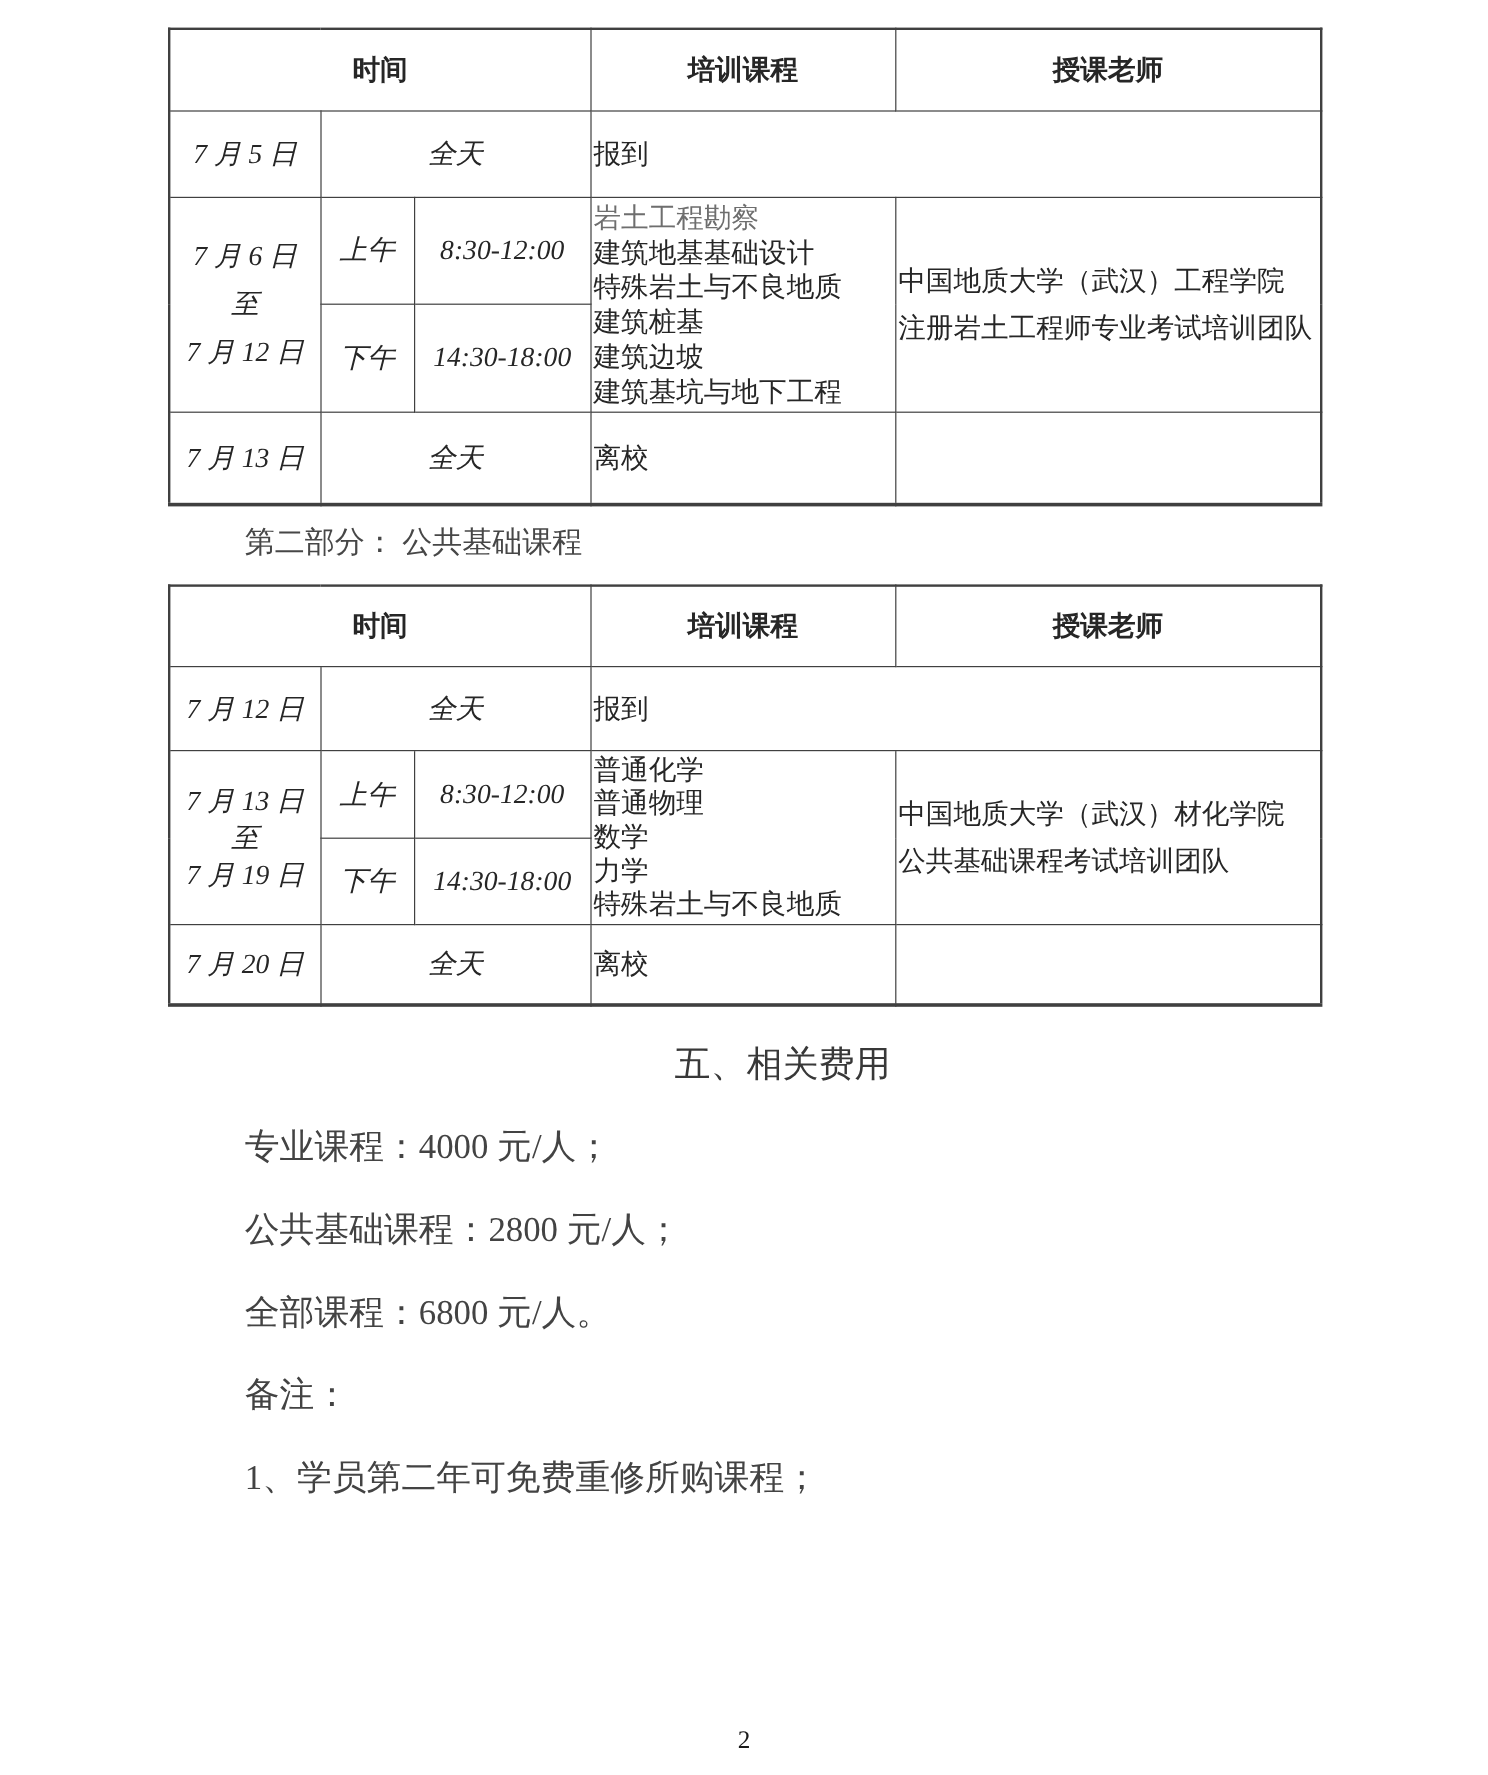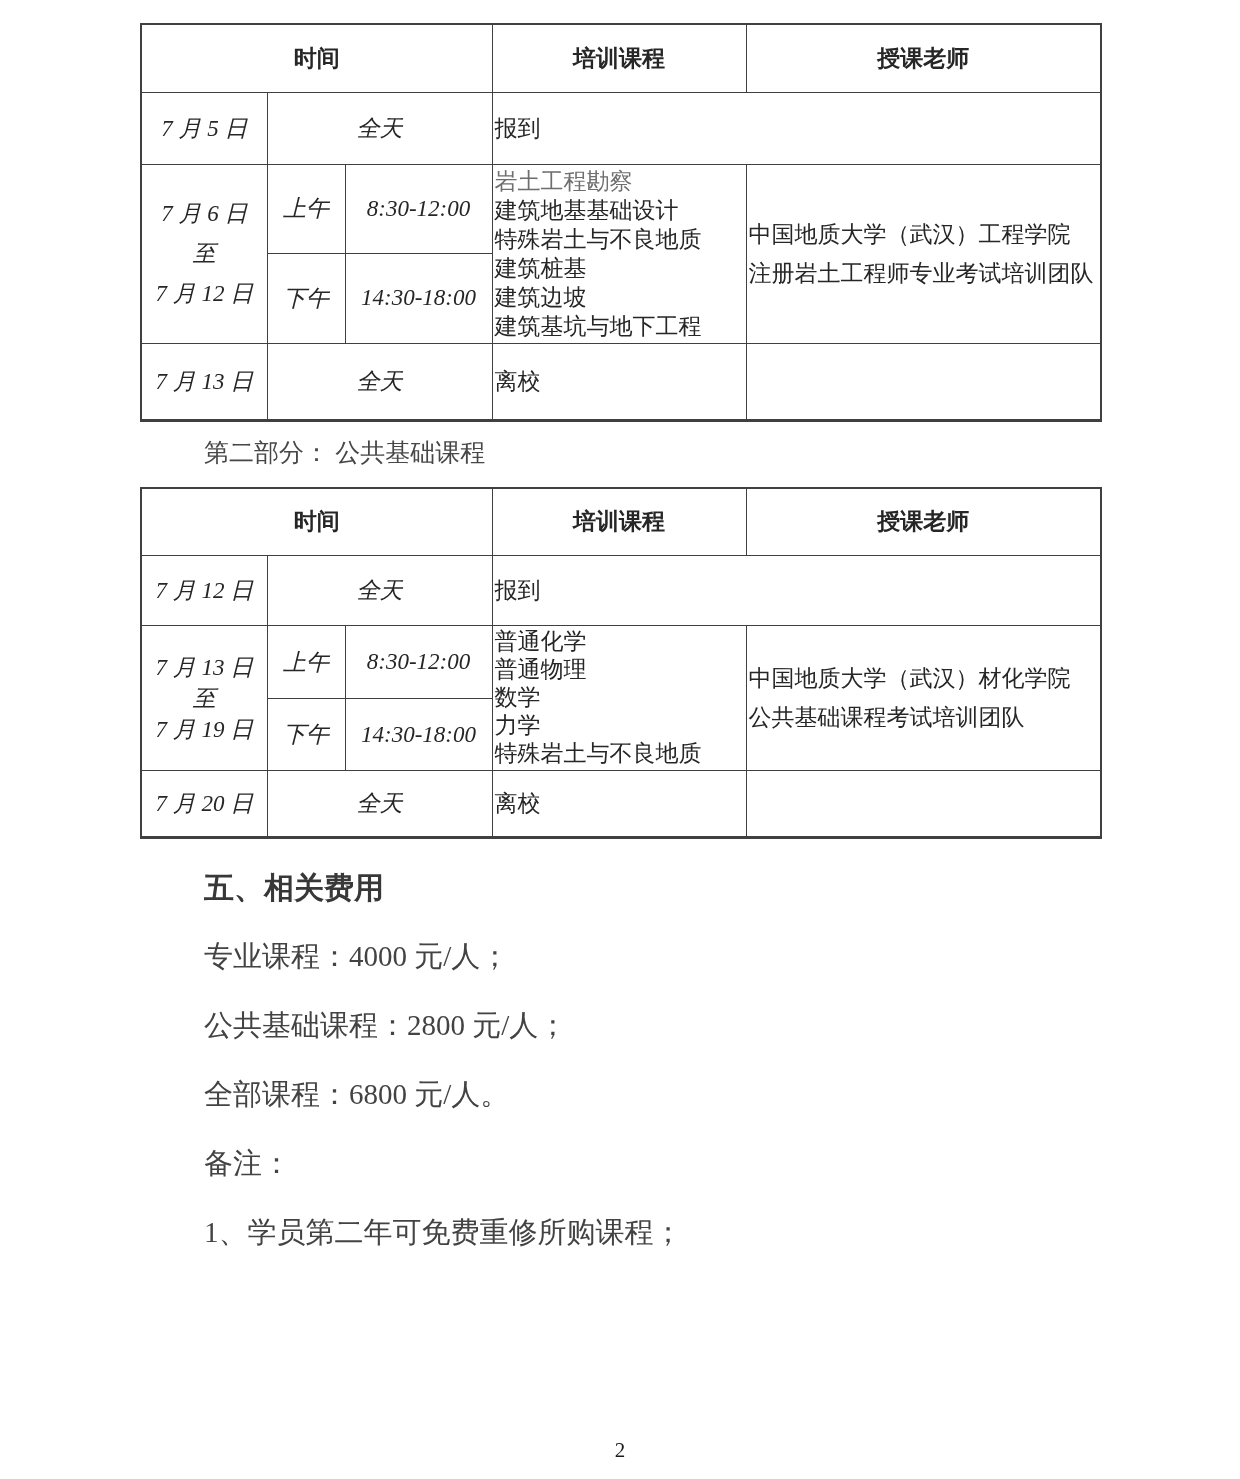--- a/index.html
+++ b/index.html
@@ -63,22 +63,23 @@
   .t1 td.courses { line-height: 29px; }
   .t2 td.courses { line-height: 28px; }
   .course-line-light { color: #6e6e6e; }
 
   td.teacher { vertical-align: middle; padding-left: 13px; line-height: 39px; }
 
   .fees-heading {
     margin: 33px 0 0 64px;
     font-size: 30px;
     line-height: 32px;
-    font-weight: bold;
+    font-weight: normal;
     color: #383838;
+    text-align: center;
   }
   .para {
     margin: 36px 0 0 64px;
     font-size: 29px;
     line-height: 33px;
     color: #434343;
   }
   .page-number {
     position: absolute;
     left: 0; right: 0;

